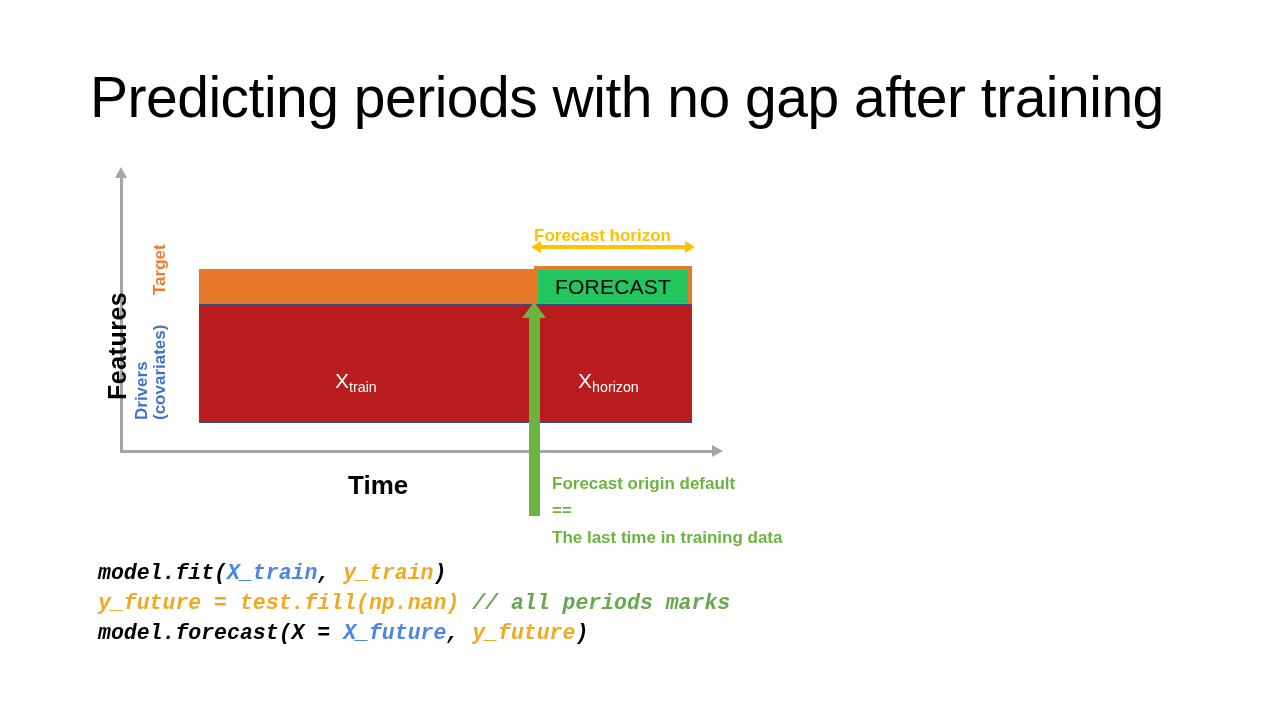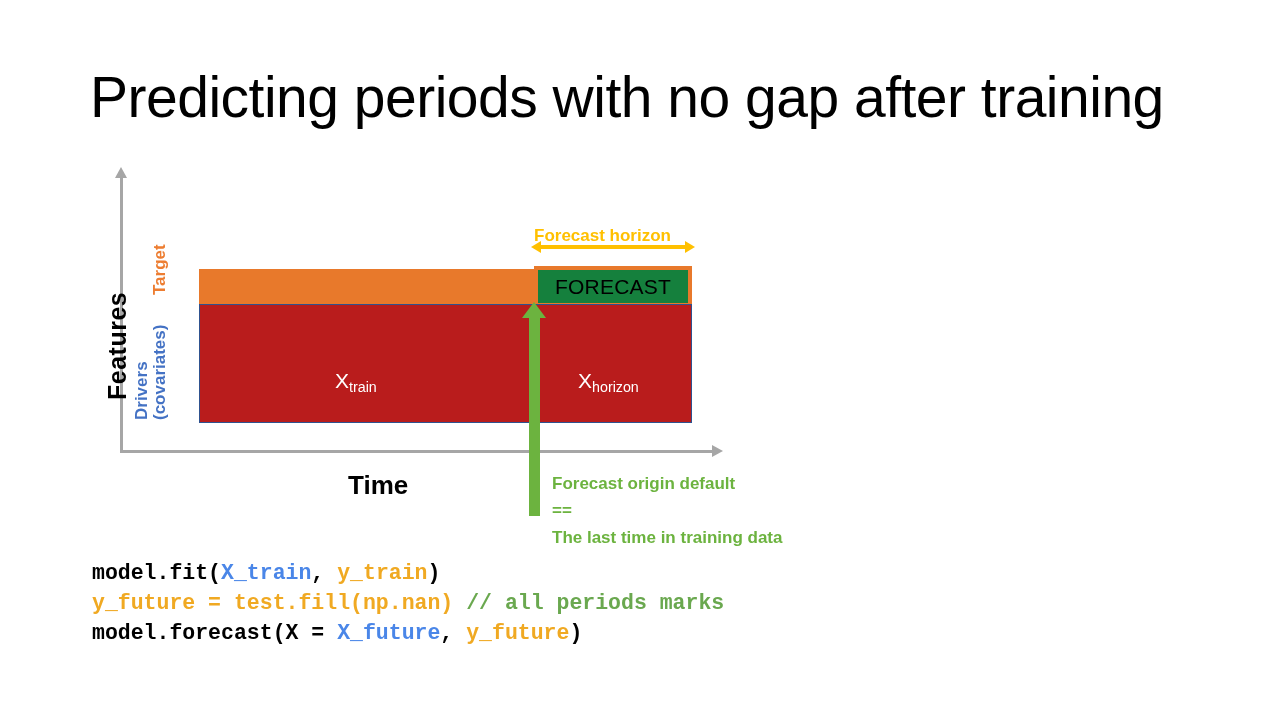--- a/index.html
+++ b/index.html
@@ -137,21 +137,21 @@
     color: #ffffff;
     font-size: 19px;
     font-family: "Liberation Sans", sans-serif;
   }
   .forecast-box {
     position: absolute;
     left: 534px;
     top: 266px;
     width: 158px;
     height: 41px;
-    background: #15803d;
+    background: #22c55e;
     border: 4px solid #E8792B;
     box-sizing: border-box;
     display: flex;
     align-items: center;
     justify-content: center;
   }
   .forecast-box-label {
     color: #000000;
     font-size: 21px;
     font-family: "Liberation Sans", sans-serif;
@@ -257,27 +257,28 @@
     color: #6CB33F;
     font-family: "Liberation Sans", sans-serif;
     line-height: 1.6;
     white-space: nowrap;
   }
   .green-note span { display: block; }
 
   
   .code-block {
     position: absolute;
-    left: 92px;
+    left: 98px;
     top: 558px;
     font-family: "Liberation Mono", monospace;
     font-size: 21.5px;
     font-weight: bold;
     line-height: 30px;
     white-space: nowrap;
+    font-style: italic;
   }
   .code-line { display: block; }
   .tok-plain  { color: #000000; }
   .tok-blue   { color: #4A86E8; }
   .tok-orange { color: #F0A922; }
   .tok-green  { color: #6AA84F; }
 </style>
 </head>
 <body>
 

